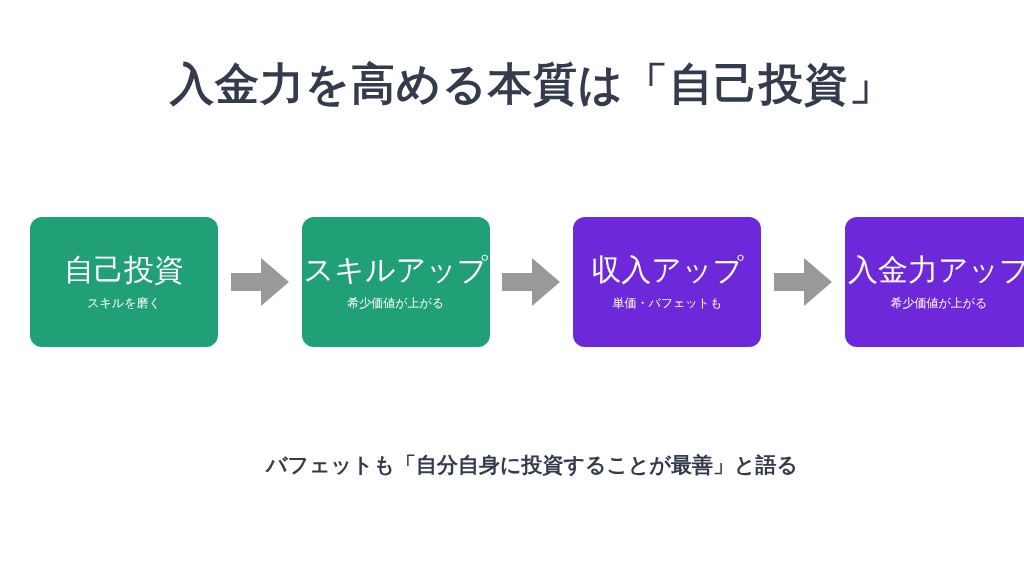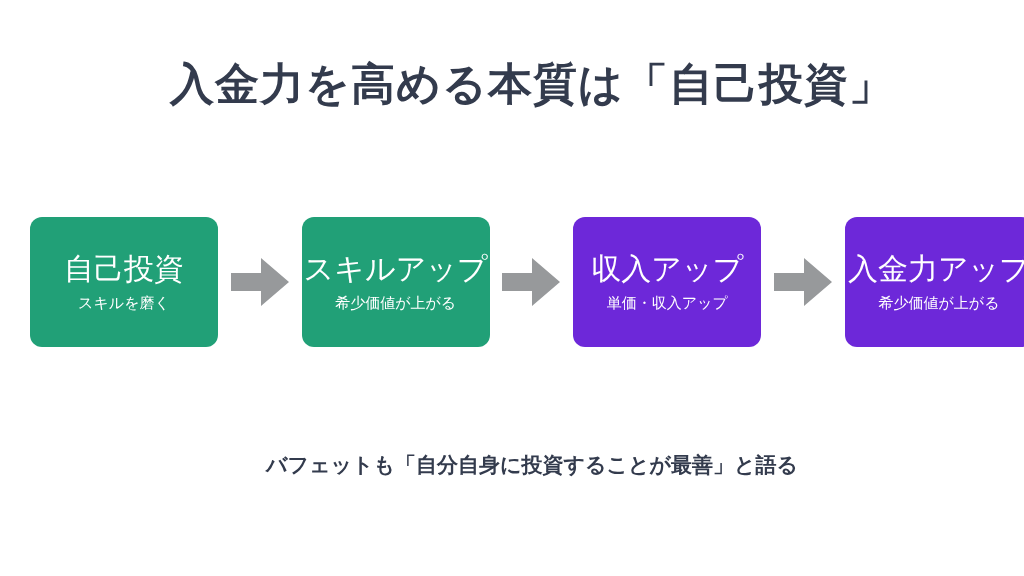--- a/index.html
+++ b/index.html
@@ -46,21 +46,21 @@
     color: #ffffff;
     flex: 0 0 auto;
   }
   .flow-step .step-label {
     font-size: 30px;
     font-weight: 500;
     line-height: 1.1;
     white-space: nowrap;
   }
   .flow-step .step-sublabel {
-    font-size: 15px;
+    font-size: 12px;
     font-weight: 400;
     margin-top: 9px;
     white-space: nowrap;
   }
   .arrow {
     flex: 0 0 auto;
     display: block;
   }
   .footer {
     position: absolute;
@@ -96,21 +96,21 @@
       <div class="step-label">スキルアップ</div>
       <div class="step-sublabel">希少価値が上がる</div>
     </div>
 
     <svg class="arrow" width="58" height="48" viewBox="0 0 58 48">
       <polygon points="0,15 30,15 30,0 58,24 30,48 30,33 0,33" fill="#97999b"></polygon>
     </svg>
 
     <div class="flow-step" style="background: #6d28d9;">
       <div class="step-label">収入アップ</div>
-      <div class="step-sublabel">単価・収入アップ</div>
+      <div class="step-sublabel">単価・バフェットも</div>
     </div>
 
     <svg class="arrow" width="58" height="48" viewBox="0 0 58 48">
       <polygon points="0,15 30,15 30,0 58,24 30,48 30,33 0,33" fill="#97999b"></polygon>
     </svg>
 
     <div class="flow-step" style="background: #6d28d9;">
       <div class="step-label">入金力アップ</div>
       <div class="step-sublabel">希少価値が上がる</div>
     </div>

